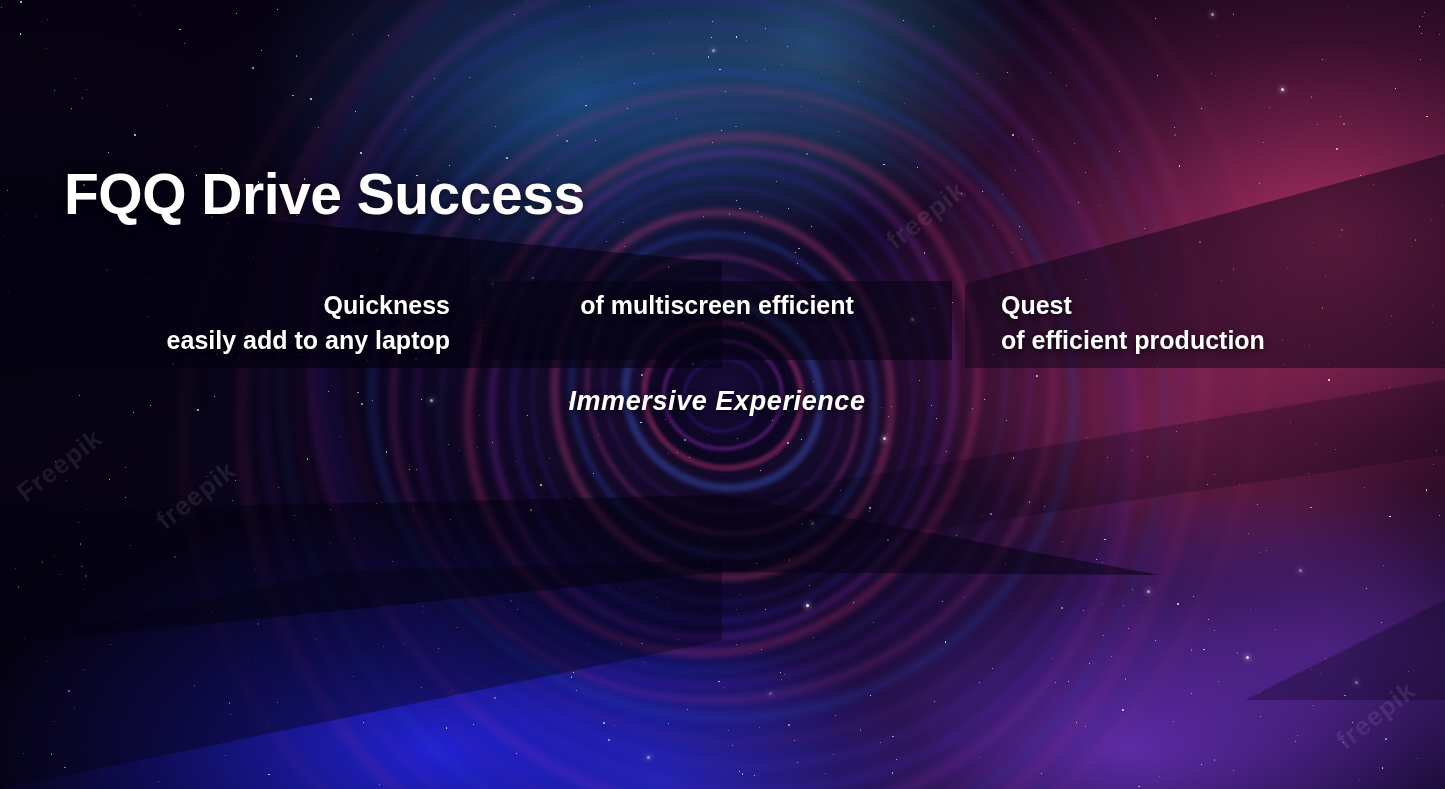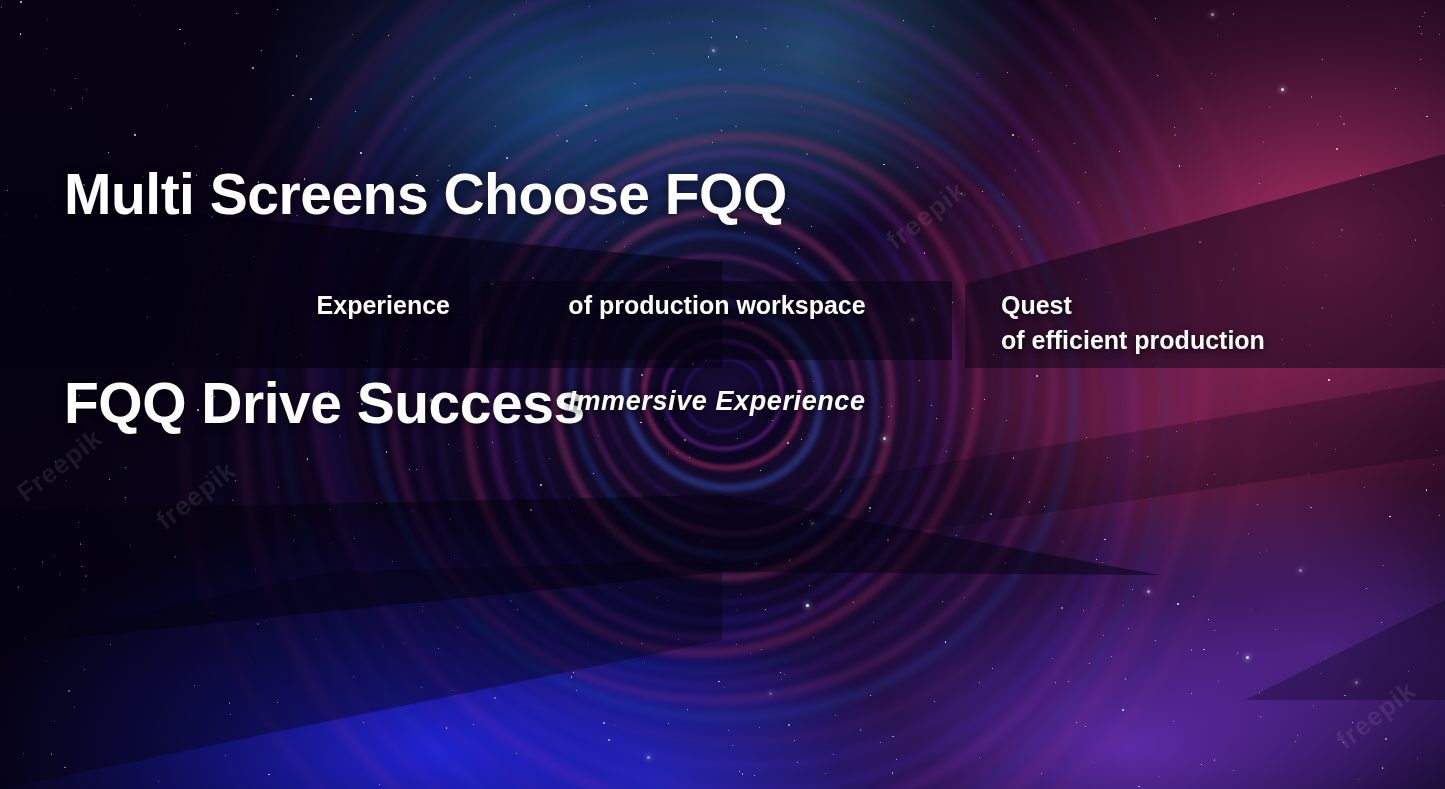--- a/index.html
+++ b/index.html
@@ -772,30 +772,30 @@
 
     <polygon points="1445,600 1445,700 1245,700" fill="rgba(6,2,18,0.30)"></polygon>
   </svg>
 
   <div class="wm" style="left:10px;  top:450px;">Freepik</div>
   <div class="wm" style="left:880px; top:200px;">freepik</div>
   <div class="wm" style="left:150px; top:480px;">freepik</div>
   <div class="wm" style="left:1330px; top:700px;">freepik</div>
 
   <div class="title">
-    <span class="tline">Multi Screens Choose FQQ</span>
     <span class="tline">FQQ Drive Success</span>
   </div>
 
   <div class="col col-head" id="col-left">
-    <div>Experience</div>
+    <div>Quickness</div>
+    <div>easily add to any laptop</div>
   </div>
 
   <div class="col col-head" id="col-center">
-    <div>of production workspace</div>
+    <div>of multiscreen efficient</div>
   </div>
   <div class="col col-head" id="col-right">
     <div>Quest</div>
     <div>of efficient production</div>
   </div>
 
   <div class="col metric-script" id="metric-center">Immersive Experience</div>
 
 </div>
 

